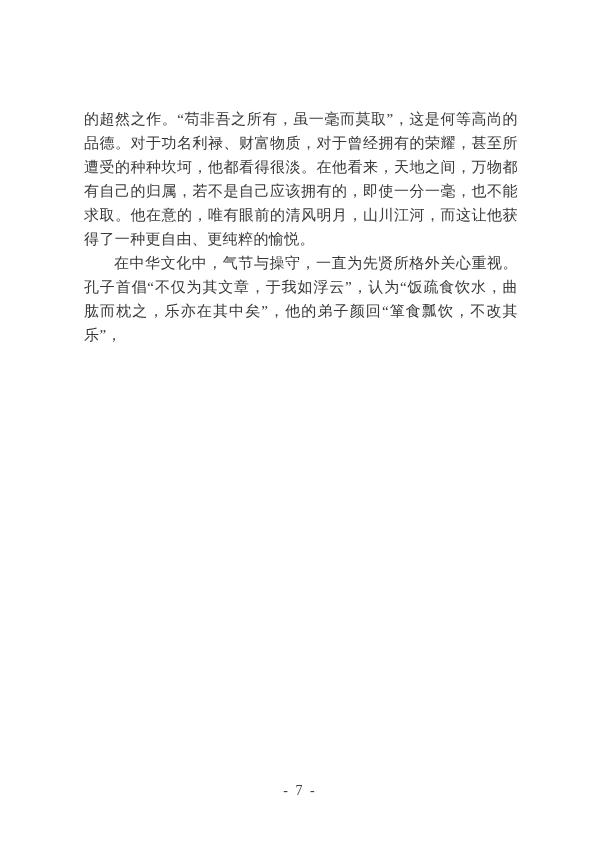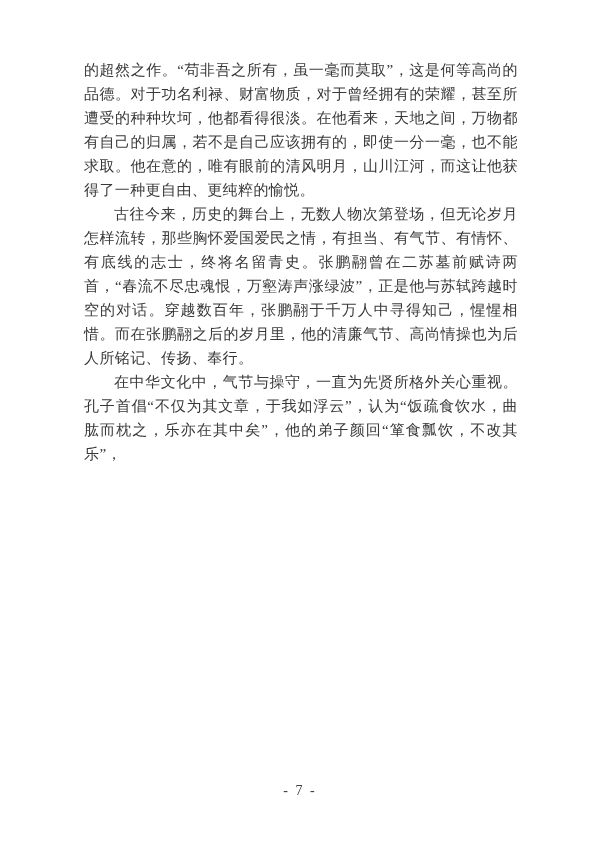--- a/index.html
+++ b/index.html
@@ -11,21 +11,21 @@
   body {
     width: 600px;
     height: 849px;
     overflow: hidden;
     font-family: "Liberation Serif", "DejaVu Serif", serif;
   }
   .page {
     width: 600px;
     height: 849px;
     background: #ffffff;
-    padding: 58px 82px 0 84px;
+    padding: 107px 82px 0 84px;
     position: relative;
   }
   .content p {
     margin: 0;
     padding: 0;
     font-size: 15px;
     line-height: 24px;
     color: #383838;
     text-align: justify;
     text-justify: inter-character;
@@ -46,17 +46,16 @@
     color: #3d3d3d;
     letter-spacing: 2px;
   }
 </style>
 </head>
 <body>
 
 <div class="page">
   <div class="content">
     <p class="continuation">的超然之作。“苟非吾之所有，虽一毫而莫取”，这是何等高尚的品德。对于功名利禄、财富物质，对于曾经拥有的荣耀，甚至所遭受的种种坎坷，他都看得很淡。在他看来，天地之间，万物都有自己的归属，若不是自己应该拥有的，即使一分一毫，也不能求取。他在意的，唯有眼前的清风明月，山川江河，而这让他获得了一种更自由、更纯粹的愉悦。</p>
-    <p>古往今来，历史的舞台上，无数人物次第登场，但无论岁月怎样流转，那些胸怀爱国爱民之情，有担当、有气节、有情怀、有底线的志士，终将名留青史。张鹏翮曾在二苏墓前赋诗两首，“春流不尽忠魂恨，万壑涛声涨绿波”，正是他与苏轼跨越时空的对话。穿越数百年，张鹏翮于千万人中寻得知己，惺惺相惜。而在张鹏翮之后的岁月里，他的清廉气节、高尚情操也为后人所铭记、传扬、奉行。</p>
     <p>在中华文化中，气节与操守，一直为先贤所格外关心重视。孔子首倡“不仅为其文章，于我如浮云”，认为“饭疏食饮水，曲肱而枕之，乐亦在其中矣”，他的弟子颜回“箪食瓢饮，不改其乐”，</p>
   </div>
   <div class="page-number">- 7 -</div>
 </div>
 
 </body></html>

